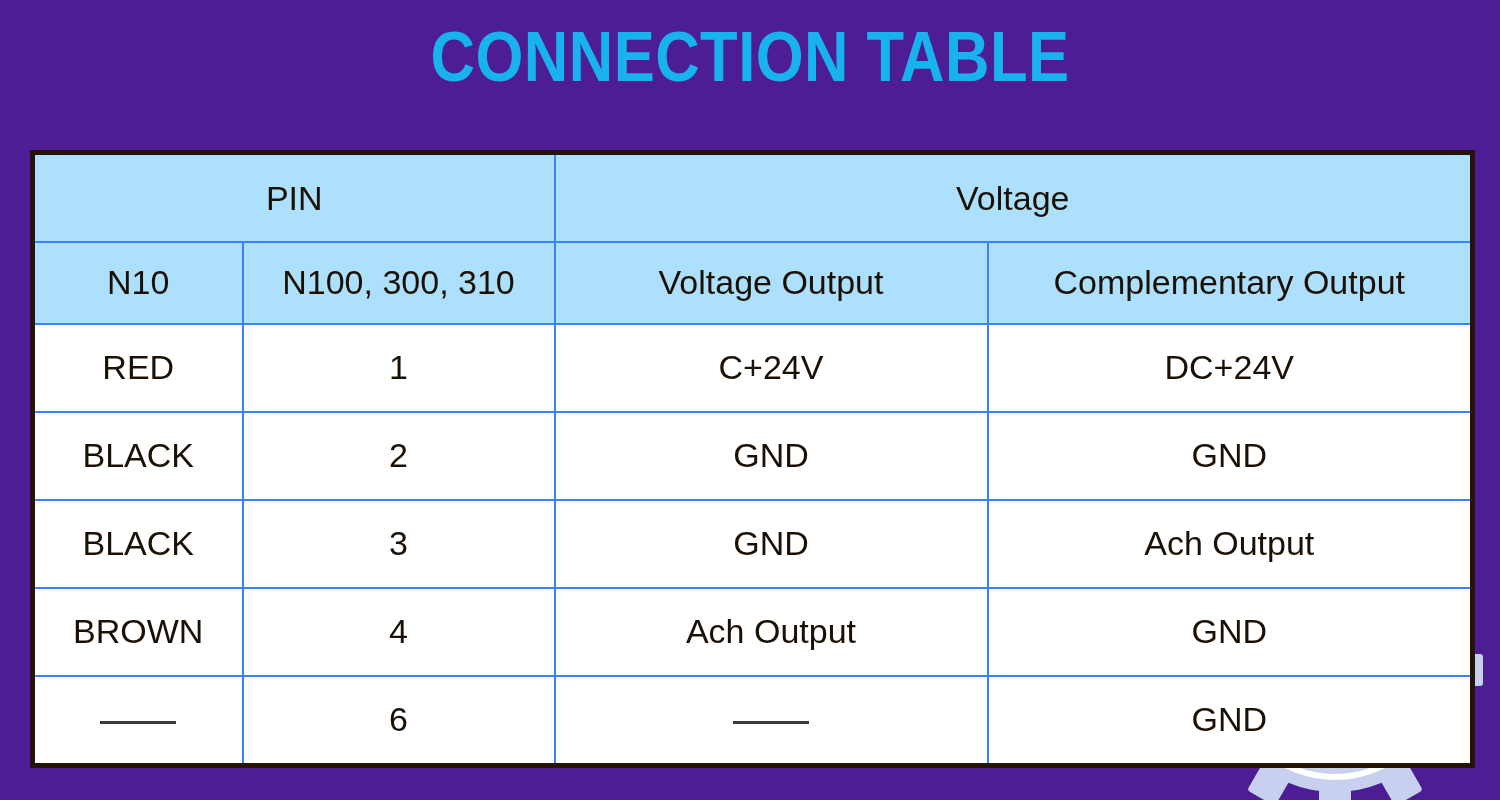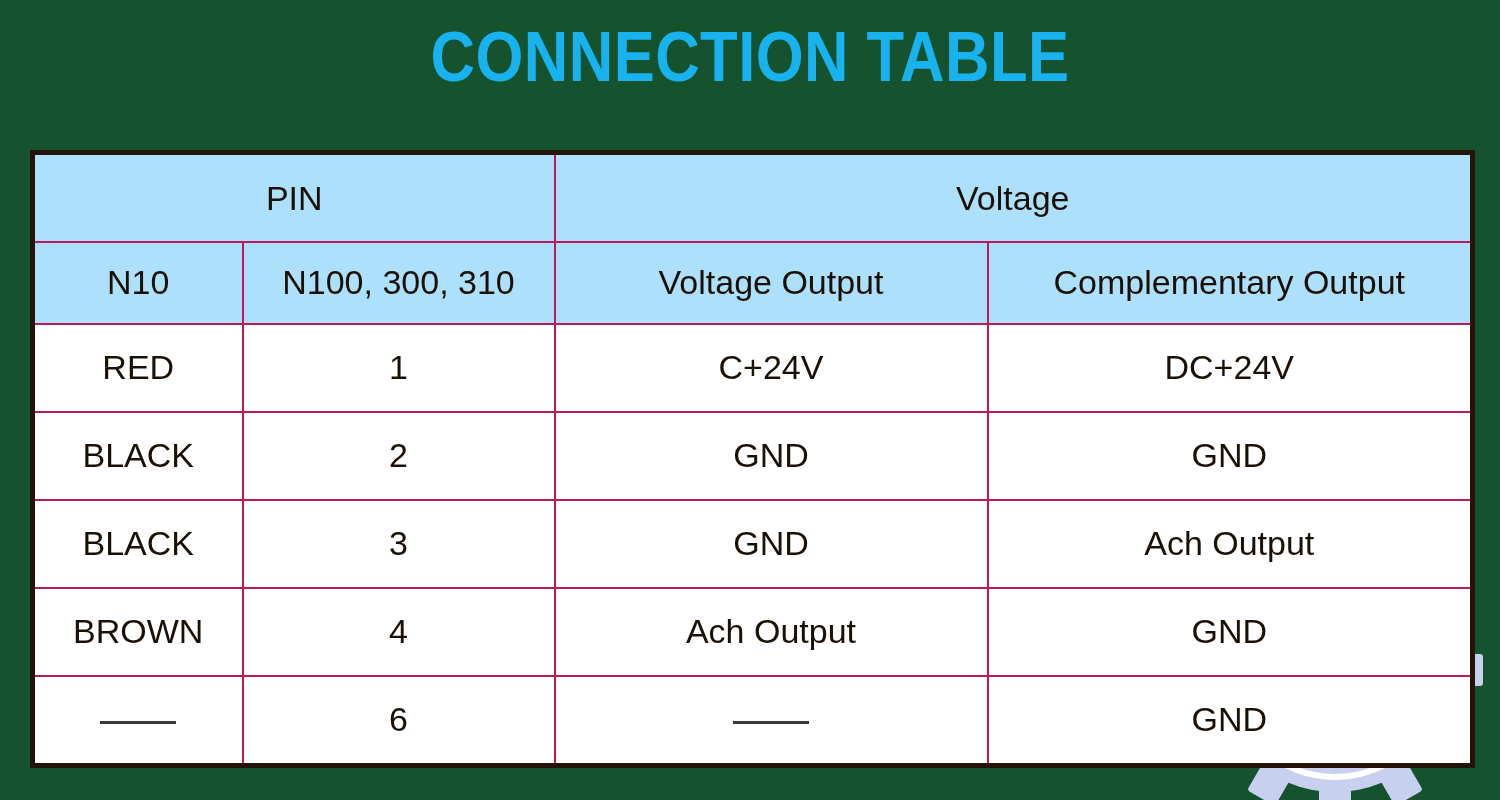--- a/index.html
+++ b/index.html
@@ -4,21 +4,21 @@
 <style>
   html, body {
     margin: 0;
     padding: 0;
     background: #ffffff;
   }
   #page {
     position: relative;
     width: 1500px;
     height: 800px;
-    background: #14532d;
+    background: #4c1d95;
     overflow: hidden;
     font-family: "Liberation Sans", sans-serif;
   }
 
   
   #watermark {
     position: absolute;
     left: 1185px;
     top: 520px;
     width: 300px;
@@ -58,21 +58,21 @@
   }
   table.conn {
     border-collapse: collapse;
     width: 100%;
     height: 100%;
     table-layout: fixed;
     background: transparent;
     border: 5px solid #241408;
   }
   table.conn td {
-    border: 2px solid #be185d;
+    border: 2px solid #3b82f6;
     text-align: center;
     vertical-align: middle;
     padding: 0;
     font-size: 34px;
     color: #1b1005;
     font-family: "Liberation Sans", sans-serif;
     background: transparent;
   }
   
   col.c1 { width: 210px; }

